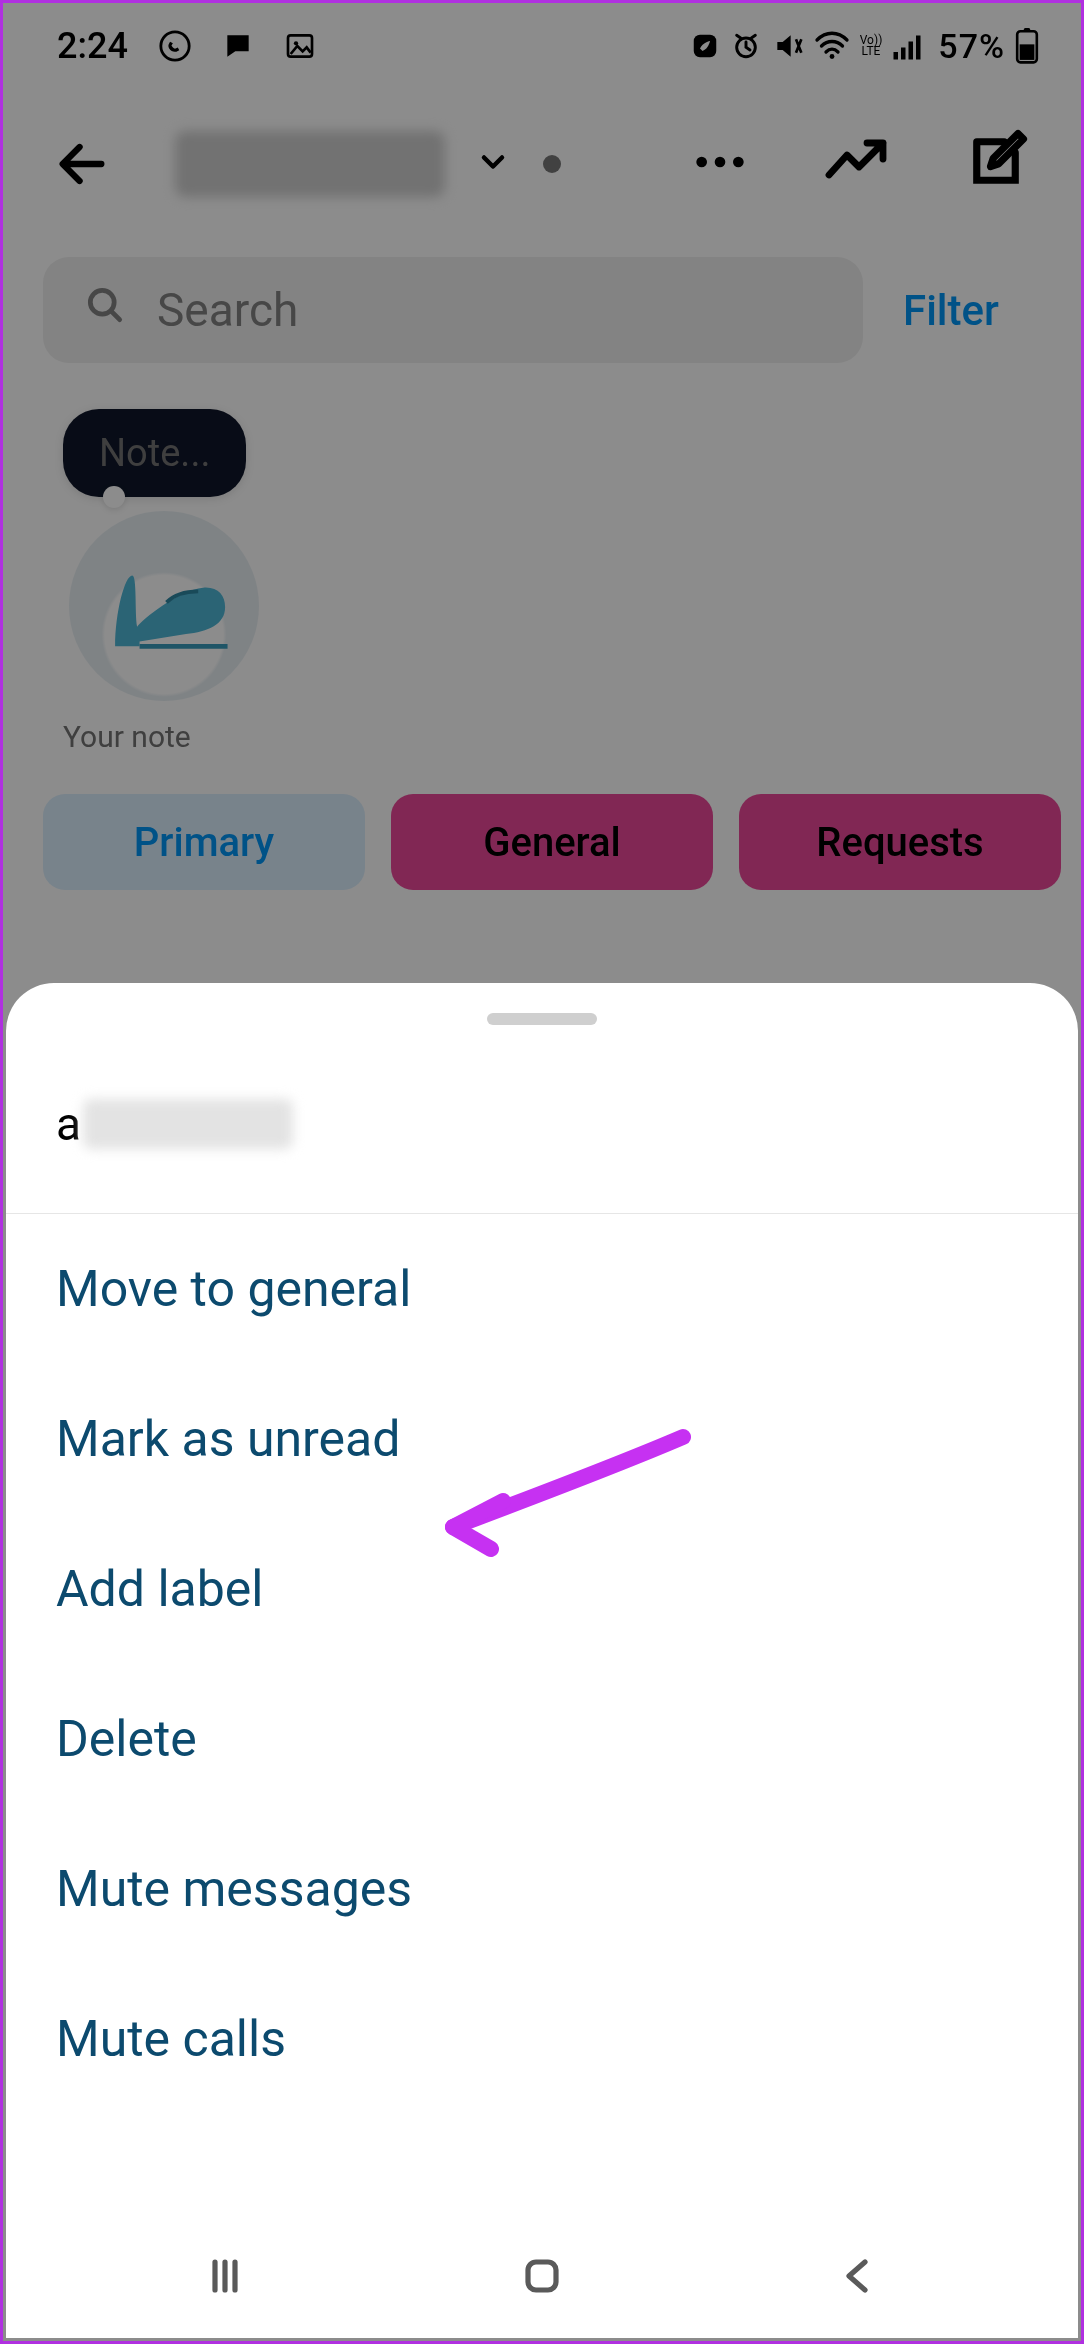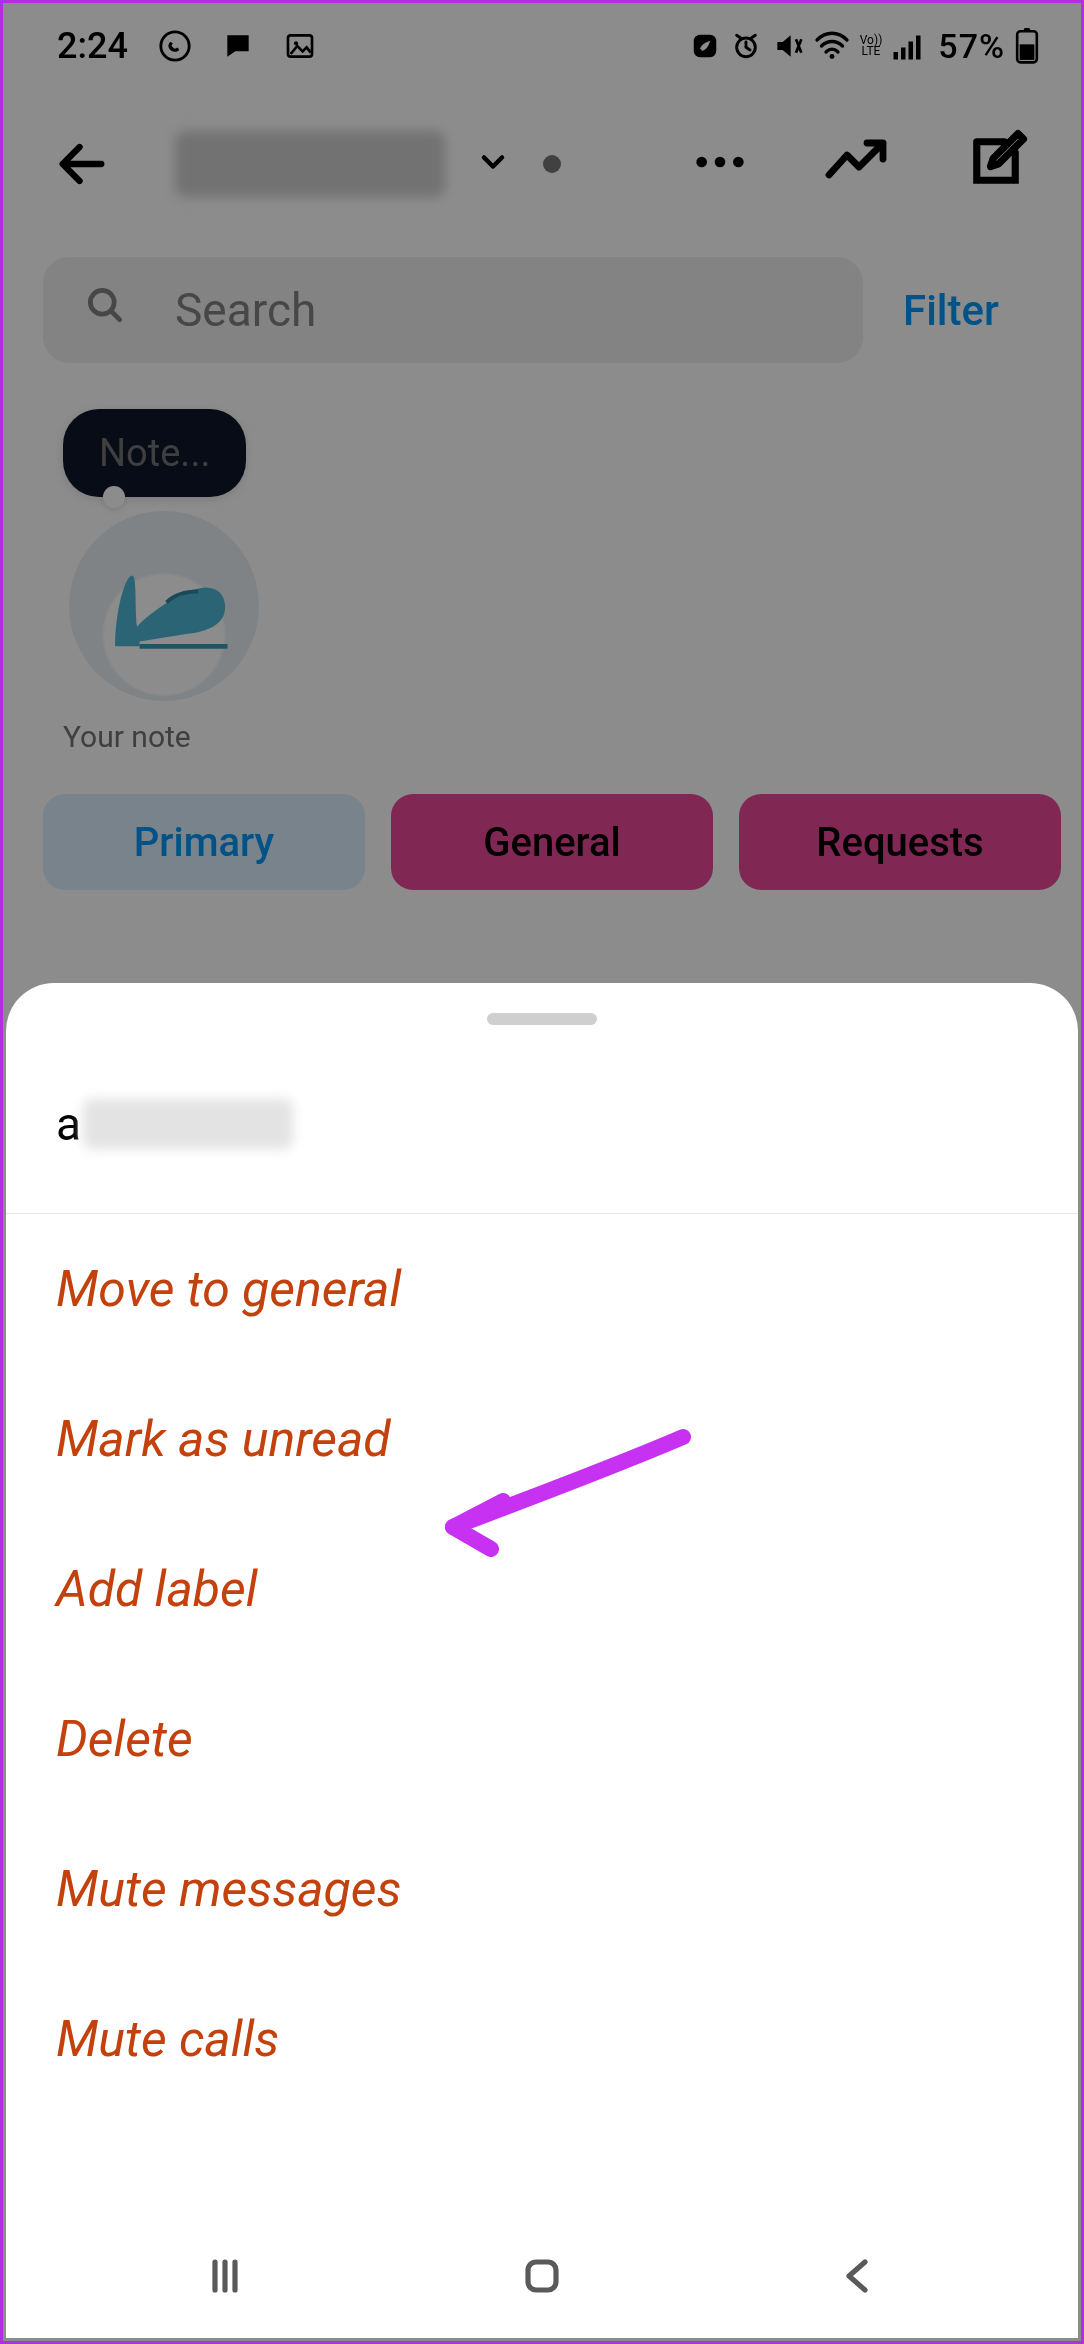--- a/index.html
+++ b/index.html
@@ -65,21 +65,21 @@
   }
   .search-box {
     flex: 1;
     max-width: 820px;
     height: 106px;
     background: #efefef;
     border-radius: 26px;
     display: flex;
     align-items: center;
     padding: 0 40px;
-    gap: 48px;
+    gap: 30px;
     color: #828282;
     font-size: 46px;
   }
   .filter-btn {
     color: #0095f6;
     font-size: 42px;
     font-weight: 500;
     padding-right: 10px;
   }
 
@@ -161,23 +161,22 @@
     display:flex; align-items:center;
   }
   .sheet-name-a { font-size: 46px; }
   .sheet-name-blur {
     width: 210px; height: 50px; background:#e3e3e3; border-radius:8px; filter: blur(6px); margin-left:2px;
   }
   .sheet-options { display:flex; flex-direction:column; }
   .sheet-item {
     font-size: 50px;
     padding: 46px 50px;
-    color: #c2410c;
+    color: #0c4a6e;
     position: relative;
-    font-style: italic;
   }
 
   
   .arrow-annot {
     position: absolute;
     left: 430px; top: 1424px;
     z-index: 30;
     pointer-events: none;
   }
 

